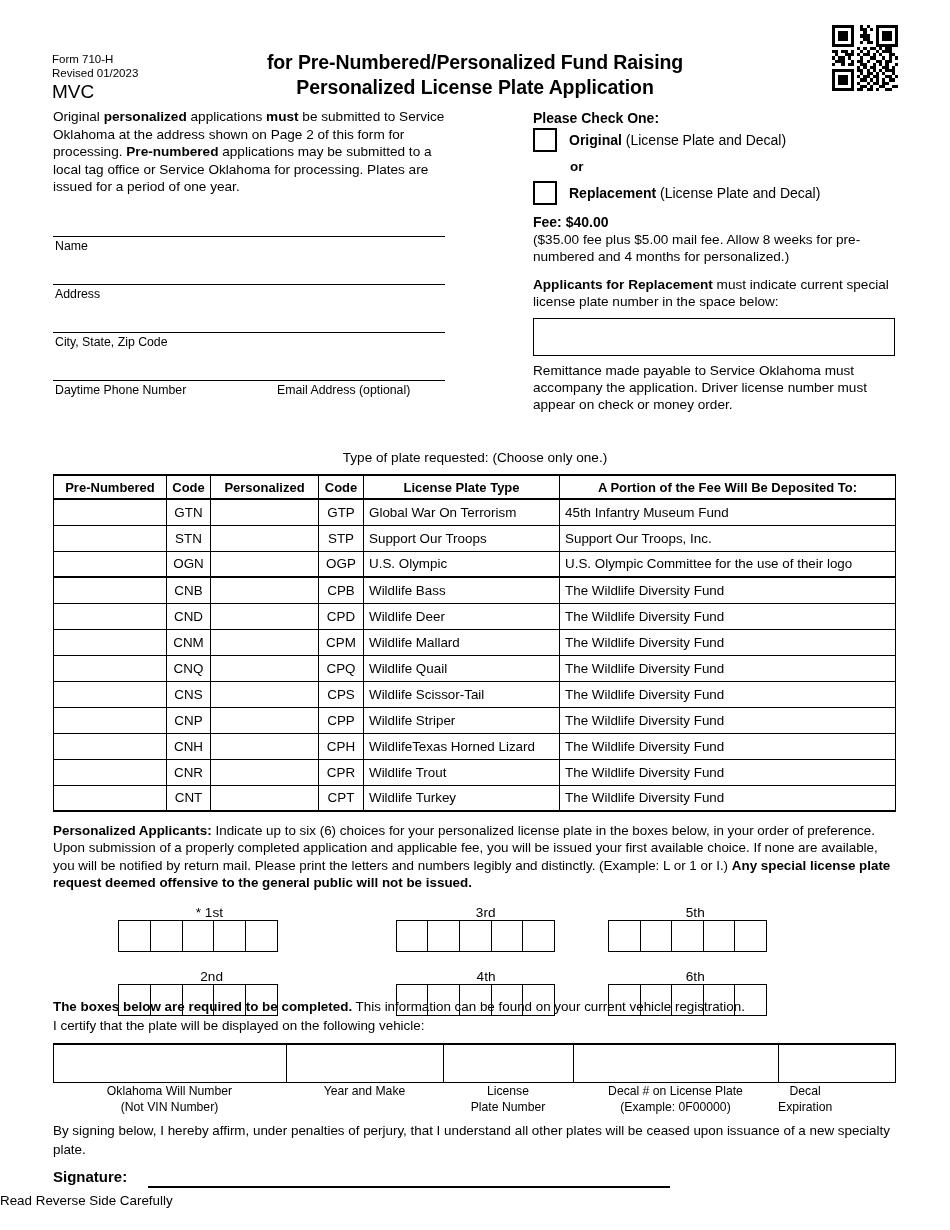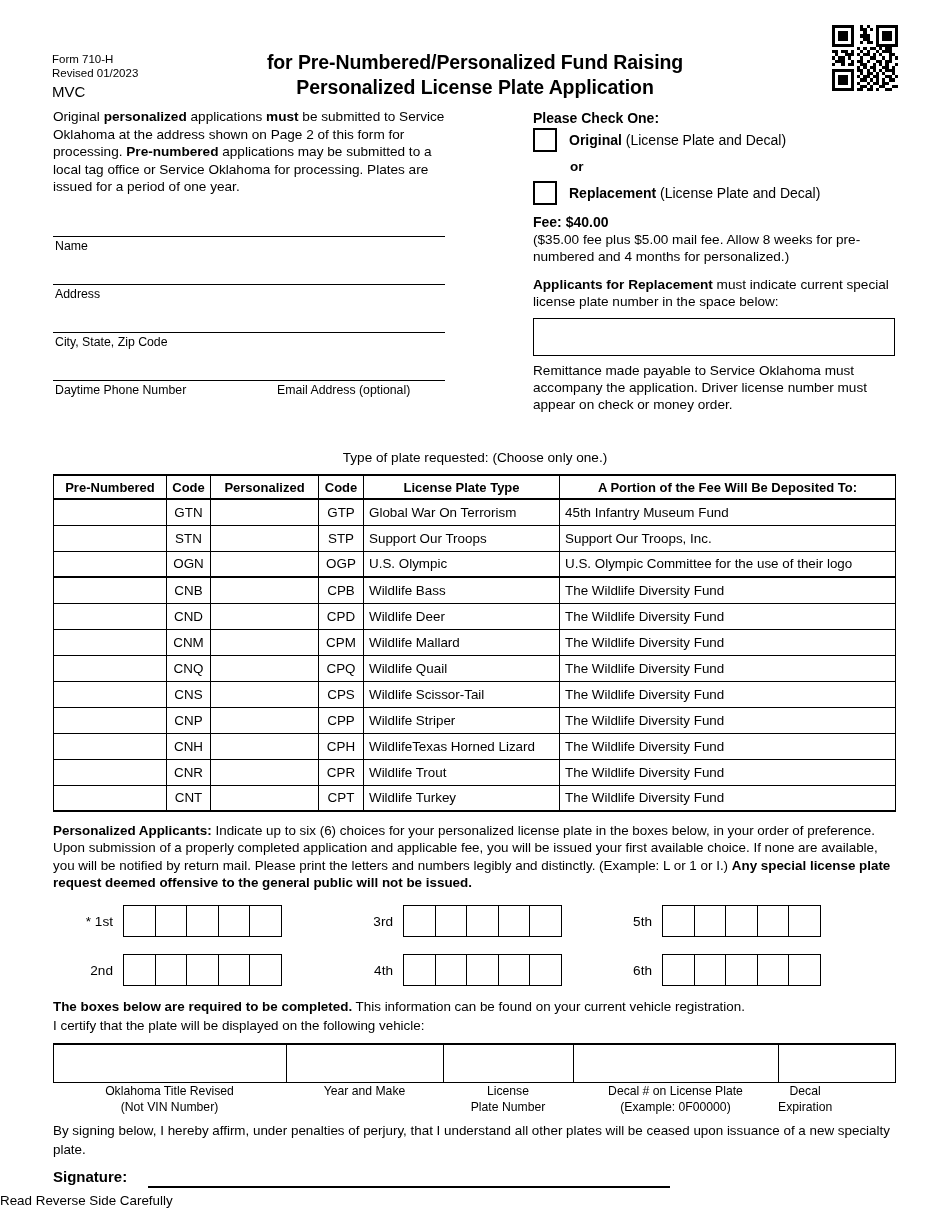--- a/index.html
+++ b/index.html
@@ -8,21 +8,21 @@
     width: 950px; height: 1230px;
     background:#ffffff; color:#000000;
     font-family: "Liberation Sans", sans-serif;
     position: relative;
     overflow: hidden;
   }
   .page { position:relative; width:950px; height:1230px; padding:12px; }
 
   
   .hdr-left { position:absolute; left:52px; top:52px; font-size:11.5px; line-height:14px; }
-  .hdr-left .mvc { font-size:15px; line-height:20px; margin-top:2px; }
+  .hdr-left .mvc { font-size:19px; line-height:20px; margin-top:2px; }
 
   .hdr-title { position:absolute; left:160px; top:50px; width:630px; text-align:center;
                font-size:19.5px; font-weight:bold; line-height:25px; letter-spacing:-0.1px; }
 
   .qr { position:absolute; left:832px; top:25px; width:66px; height:66px; }
   .qr svg { display:block; }
 
   
   .intro { position:absolute; left:53px; top:108px; width:400px;
            font-size:13.6px; line-height:17.6px; }
@@ -69,21 +69,21 @@
   .plate-tbl tr:last-child td { border-bottom-width:2.4px; }
 
   
   .pers-par { position:absolute; left:53px; top:822px; width:845px;
               font-size:13.4px; line-height:17.4px; }
   .pers-par b { font-weight:bold; }
 
   
   .choices { position:absolute; left:53px; top:905px; width:845px; }
   .ch-row { display:flex; margin-bottom:17px; }
-  .ch-group { display:flex; align-items:center; }
+  .ch-group { display:flex; align-items:center;flex-direction:column; }
   .ch-lbl { font-size:13.6px; text-align:right; margin-right:10px; }
   .ch-boxes { display:flex; }
   .ch-cell { width:33px; height:32px; border:1.4px solid #000; margin-left:-1.4px; background:#fff; }
   .ch-cell:first-child { margin-left:0; }
   .g1 { width:290px; } .g2 { width:265px; } .g3 { width:auto; }
   .g1 .ch-lbl { width:60px; } .g2 .ch-lbl { width:50px; } .g3 .ch-lbl { width:44px; }
 
   
   .veh-par { position:absolute; left:53px; top:998px; width:845px;
              font-size:13.4px; line-height:18.5px; }
@@ -484,21 +484,21 @@
       <td class="vc2"></td>
       <td class="vc3"></td>
       <td class="vc4"></td>
       <td class="vc5"></td>
     </tr>
   </tbody>
     </table>
 
   <div class="veh-caps">
     <div class="vc1">
-      <span>Oklahoma Title Revised</span><br>
+      <span>Oklahoma Will Number</span><br>
       <span>(Not VIN Number)</span>
     </div>
     <div class="vc2">
       <span>Year and Make</span><br>
       <span></span>
     </div>
     <div class="vc3">
       <span>License</span><br>
       <span>Plate Number</span>
     </div>

